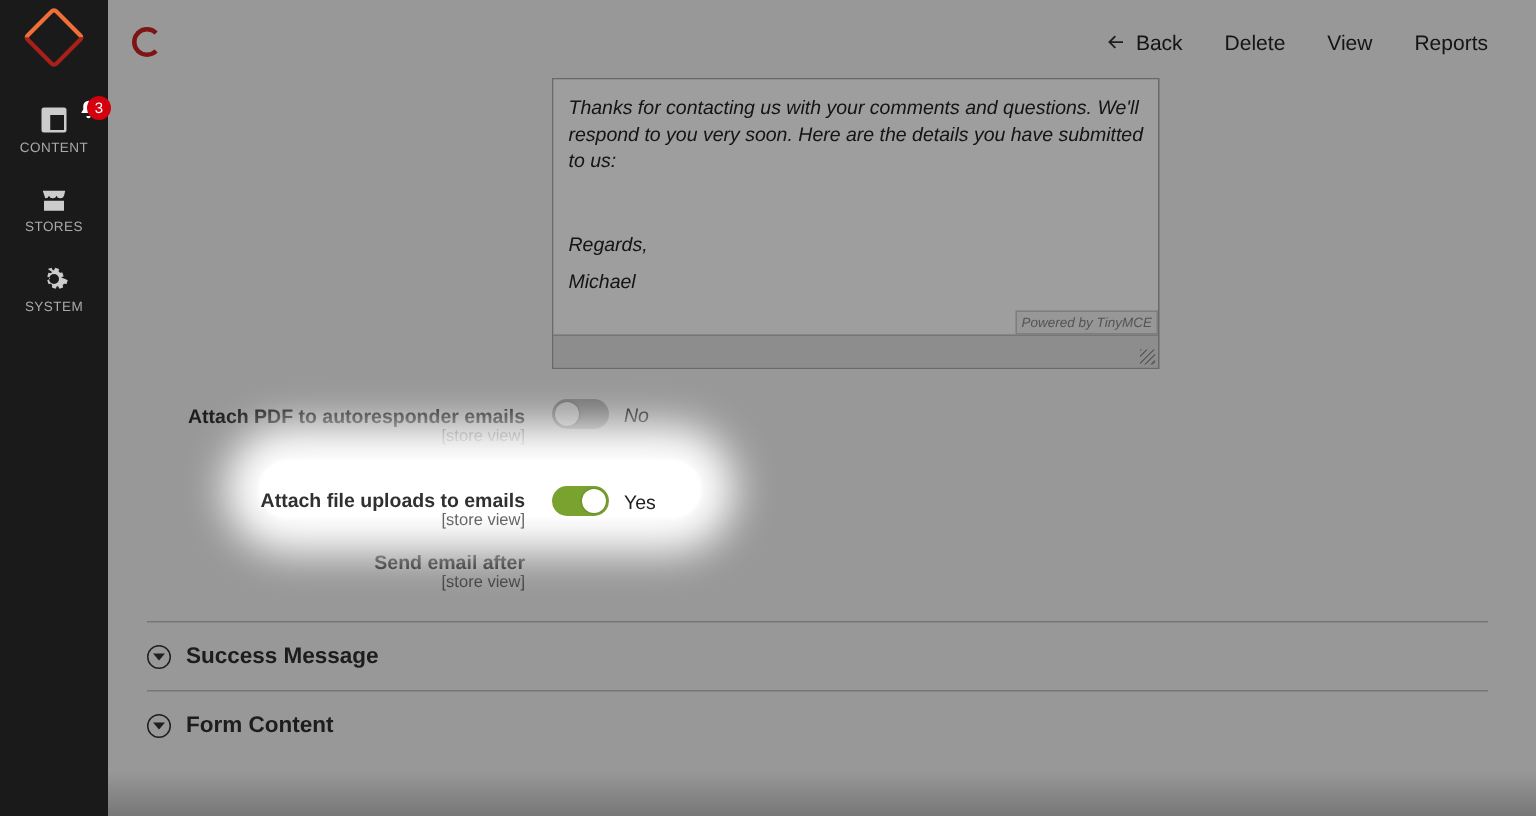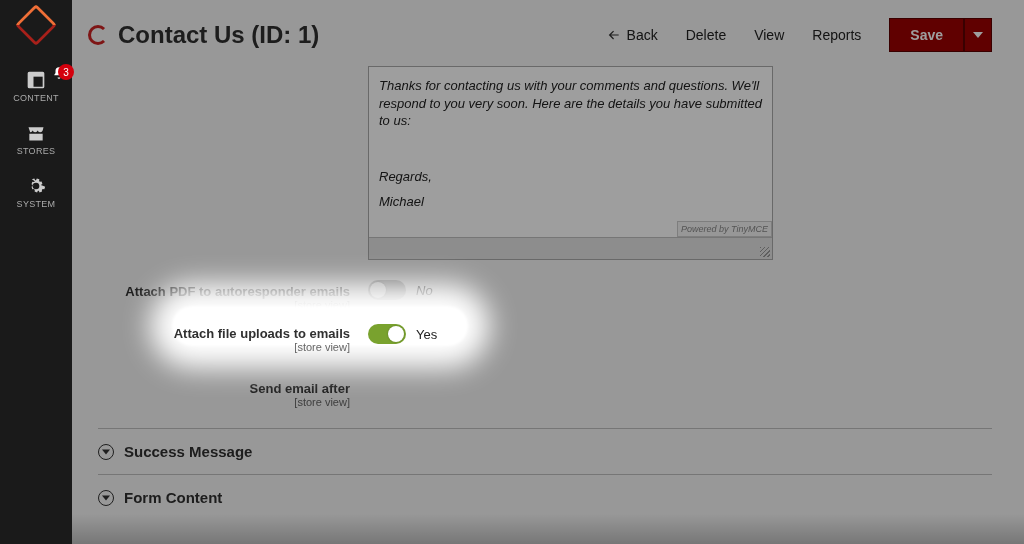--- a/index.html
+++ b/index.html
@@ -112,40 +112,31 @@
       </svg>
     <span class="lbl">SYSTEM</span>
   </div>
 </div>
 
 <div class="main">
 
   <div class="page-head">
     <div class="title-wrap">
       <div class="spinner"></div>
-      <h1>Contact Us (ID: 1)</h1>
     </div>
     <div class="head-actions">
       <span class="link">
         <svg width="14" height="14" viewBox="0 0 24 24">
             <path d="M20 11H7l5-5-1.5-1.5L3 12l7.5 7.5L12 18l-5-5h13z" fill="#333"></path>
           </svg>
         <span>Back</span>
       </span>
       <span class="link">Delete</span>
       <span class="link">View</span>
       <span class="link">Reports</span>
-      <span class="save-btn">
-        <button>Save</button>
-        <button class="drop">
-          <svg viewBox="0 0 10 10">
-              <path d="M0 2h10L5 8z"></path>
-            </svg>
-        </button>
-      </span>
     </div>
   </div>
 
   <div class="content">
 
     <div class="field">
       <div class="label-col"></div>
       <div class="ctrl-col">
         <div class="editor-wrap">
           <div class="editor-body">

